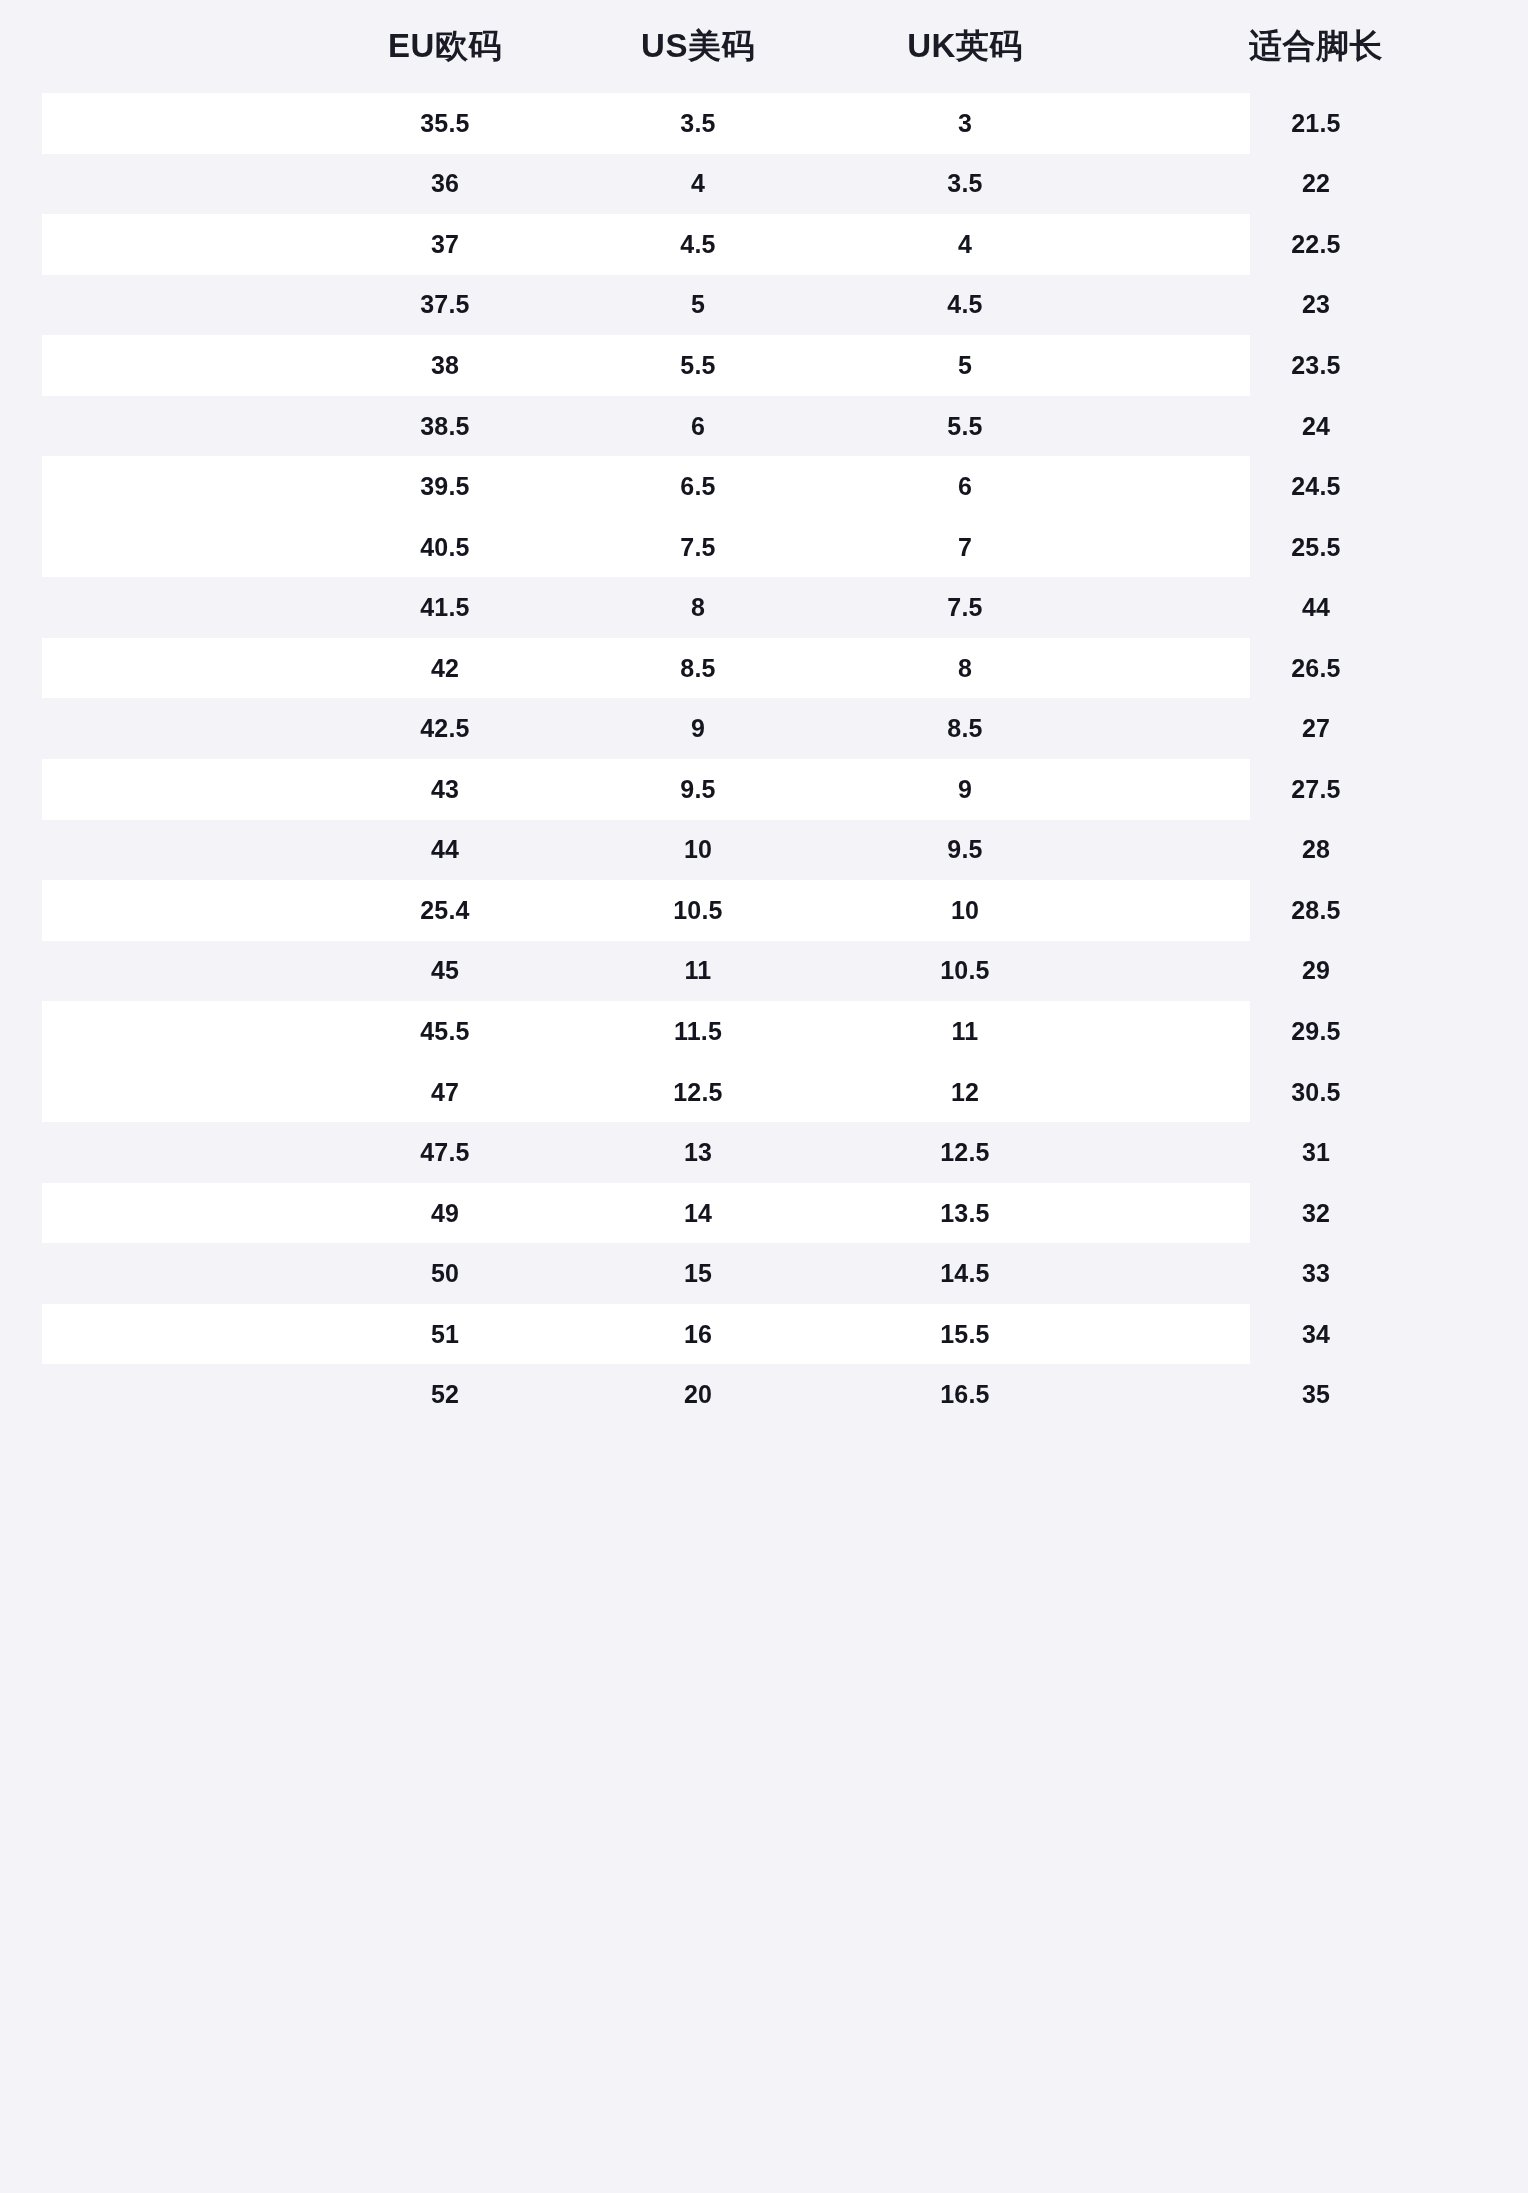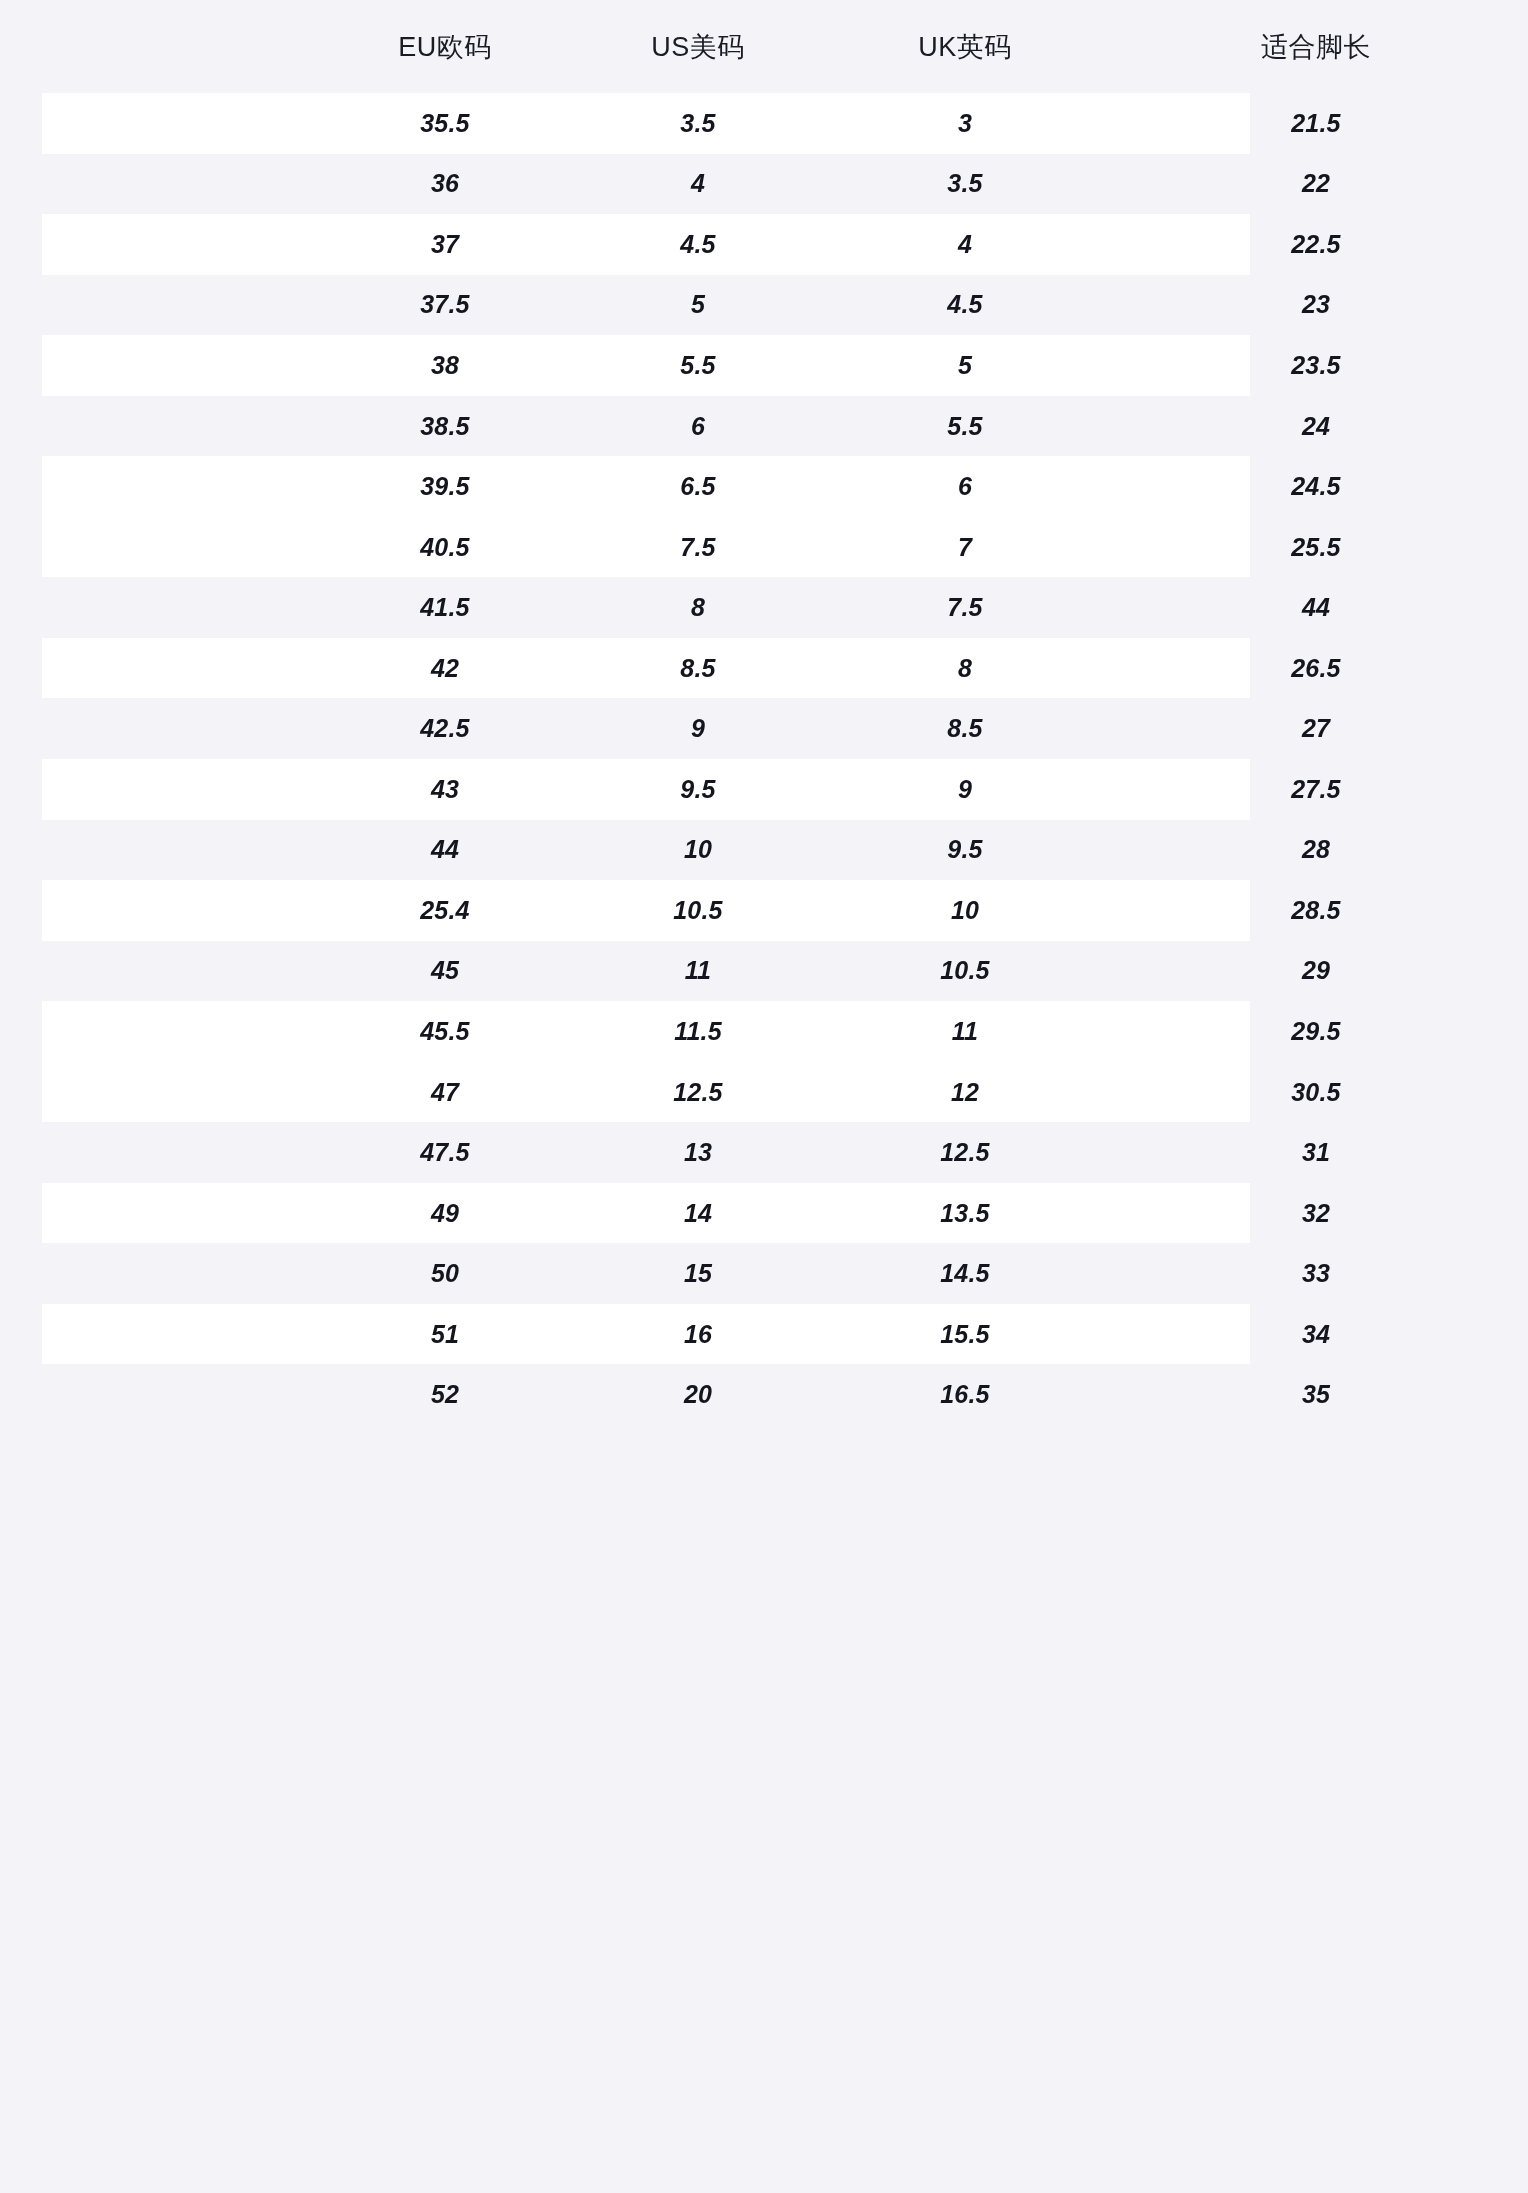--- a/index.html
+++ b/index.html
@@ -31,33 +31,32 @@
 
   .chart-table col.c0 { width: 320px; }
   .chart-table col.c1 { width: 250px; }
   .chart-table col.c2 { width: 256px; }
   .chart-table col.c3 { width: 278px; }
   .chart-table col.c4 { width: 424px; }
 
   thead th {
     height: 93px;
     padding: 0;
-    font-size: 27px;
-    font-weight: 400;
+    font-size: 33px;
+    font-weight: 700;
     color: #1b1b26;
     text-align: center;
     vertical-align: middle;
     background: #f4f4f8;
     letter-spacing: 0.5px;
   }
   thead th.pad-cell { background: #f4f4f8; }
 
   tbody tr {
     height: 60.55px;
-    font-style: italic;
   }
 
   tbody td {
     padding: 0;
     height: 60.55px;
     font-size: 25px;
     font-weight: 700;
     color: #15151f;
     text-align: center;
     vertical-align: middle;

